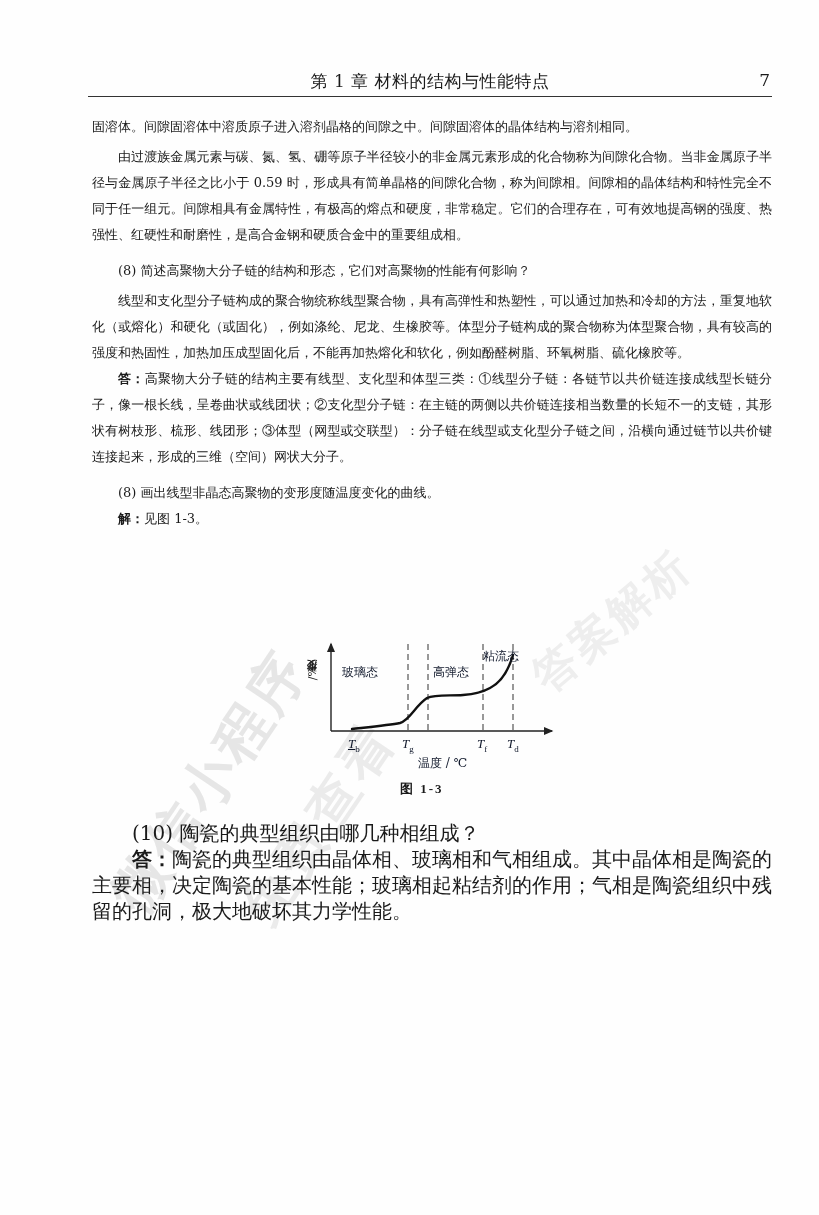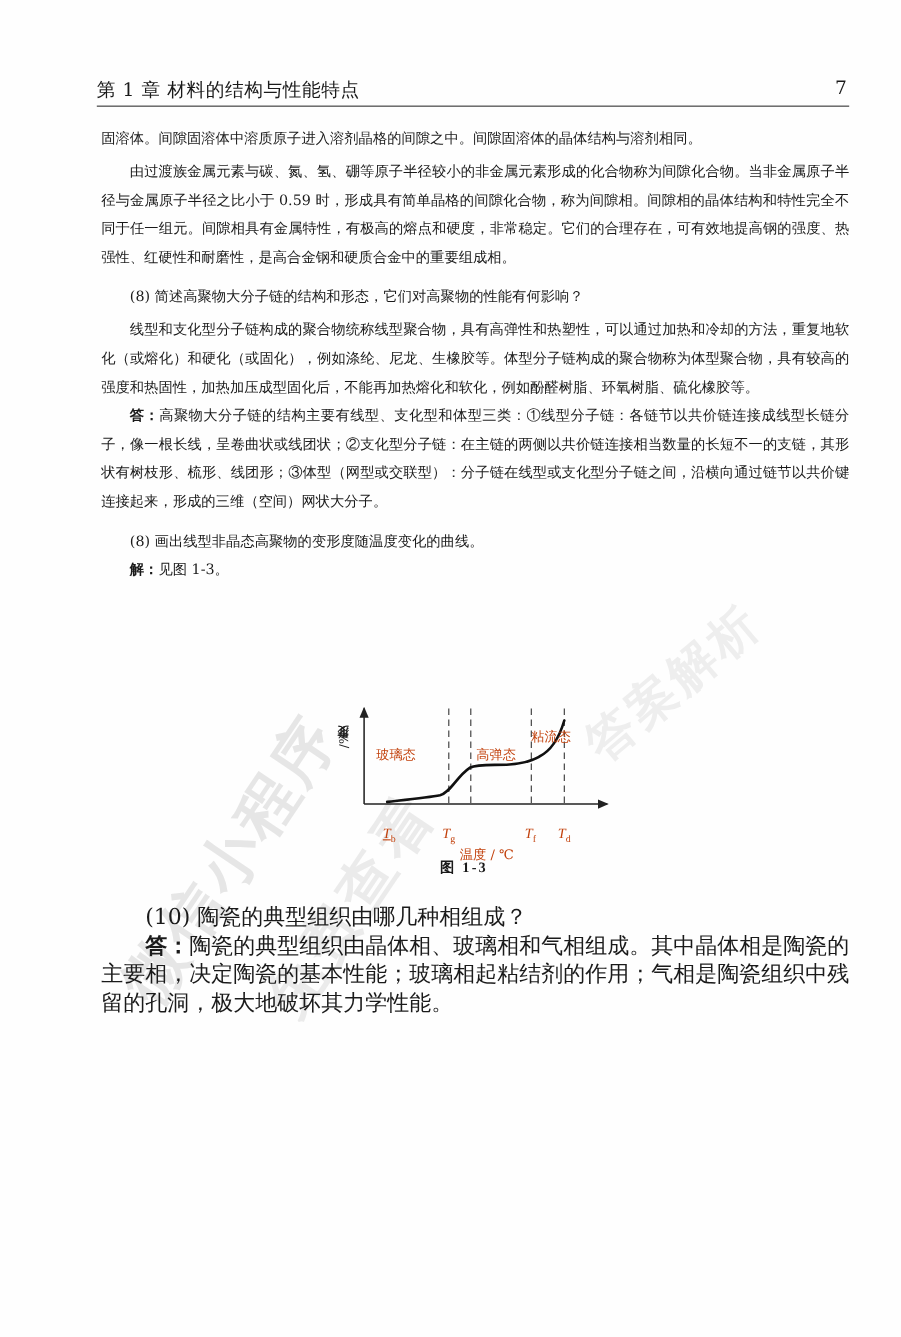--- a/index.html
+++ b/index.html
@@ -9,34 +9,34 @@
 
   .watermark { position: absolute; pointer-events: none; color: #e6e6e6;
                font-family: "DejaVu Sans", sans-serif; font-weight: bold;
                white-space: nowrap; transform-origin: left top; }
   .wm1 { left: 95px; top: 885px; font-size: 56px; transform: rotate(-56deg); letter-spacing: 4px; }
   .wm2 { left: 225px; top: 900px; font-size: 52px; transform: rotate(-56deg); letter-spacing: 6px; color: #ebebeb; }
   .wm3 { left: 520px; top: 660px; font-size: 44px; transform: rotate(-40deg); letter-spacing: 4px; color: #eeeeee; }
 
   .header { position: absolute; left: 88px; top: 68px; width: 684px; height: 28px;
             border-bottom: 1.5px solid #333; }
-  .header-title { position: absolute; left: 0; right: 0; top: 2px; 
+  .header-title { position: absolute; left: 0; right: 0; top: 2px; text-align: center;
                   font-size: 17px; letter-spacing: 0.5px; }
   .header-page { position: absolute; right: 2px; top: 2px; font-size: 17px; }
 
   .body-text { position: absolute; left: 92px; top: 114px; width: 680px; font-size: 13px; }
   .para { margin: 0; line-height: 26px; text-align: justify; text-justify: inter-character; }
   .para.indent { text-indent: 2em; }
   .gap-s { margin-top: 4px; }
   .gap-m { margin-top: 10px; }
   .bold { font-weight: bold; }
 
   .figure { position: absolute; left: 300px; top: 636px; width: 270px; height: 170px; }
   .fig-svg { position: absolute; left: 0; top: 0; }
-  .fig-label { position: absolute; font-size: 12px; color: #c2410c; white-space: nowrap; margin-top: 14px; }
+  .fig-label { position: absolute; font-size: 12px; color: #0f172a; white-space: nowrap; }
   .tlabel { font-style: italic; font-size: 13px; font-family: "Liberation Serif", serif; }
   .tlabel sub { font-style: normal; font-size: 9px; }
   .ylabel { position: absolute; font-size: 11px; writing-mode: vertical-rl; transform: rotate(180deg); }
   .caption { position: absolute; left: 400px; top: 780px; font-size: 13px; font-weight: bold;
              font-family: Liberation Serif, serif; letter-spacing: 2px; }
 
   .bottom-text { position: absolute; left: 92px; top: 820px; width: 680px; font-size: 20px; }
 </style>
 </head>
 <body>

